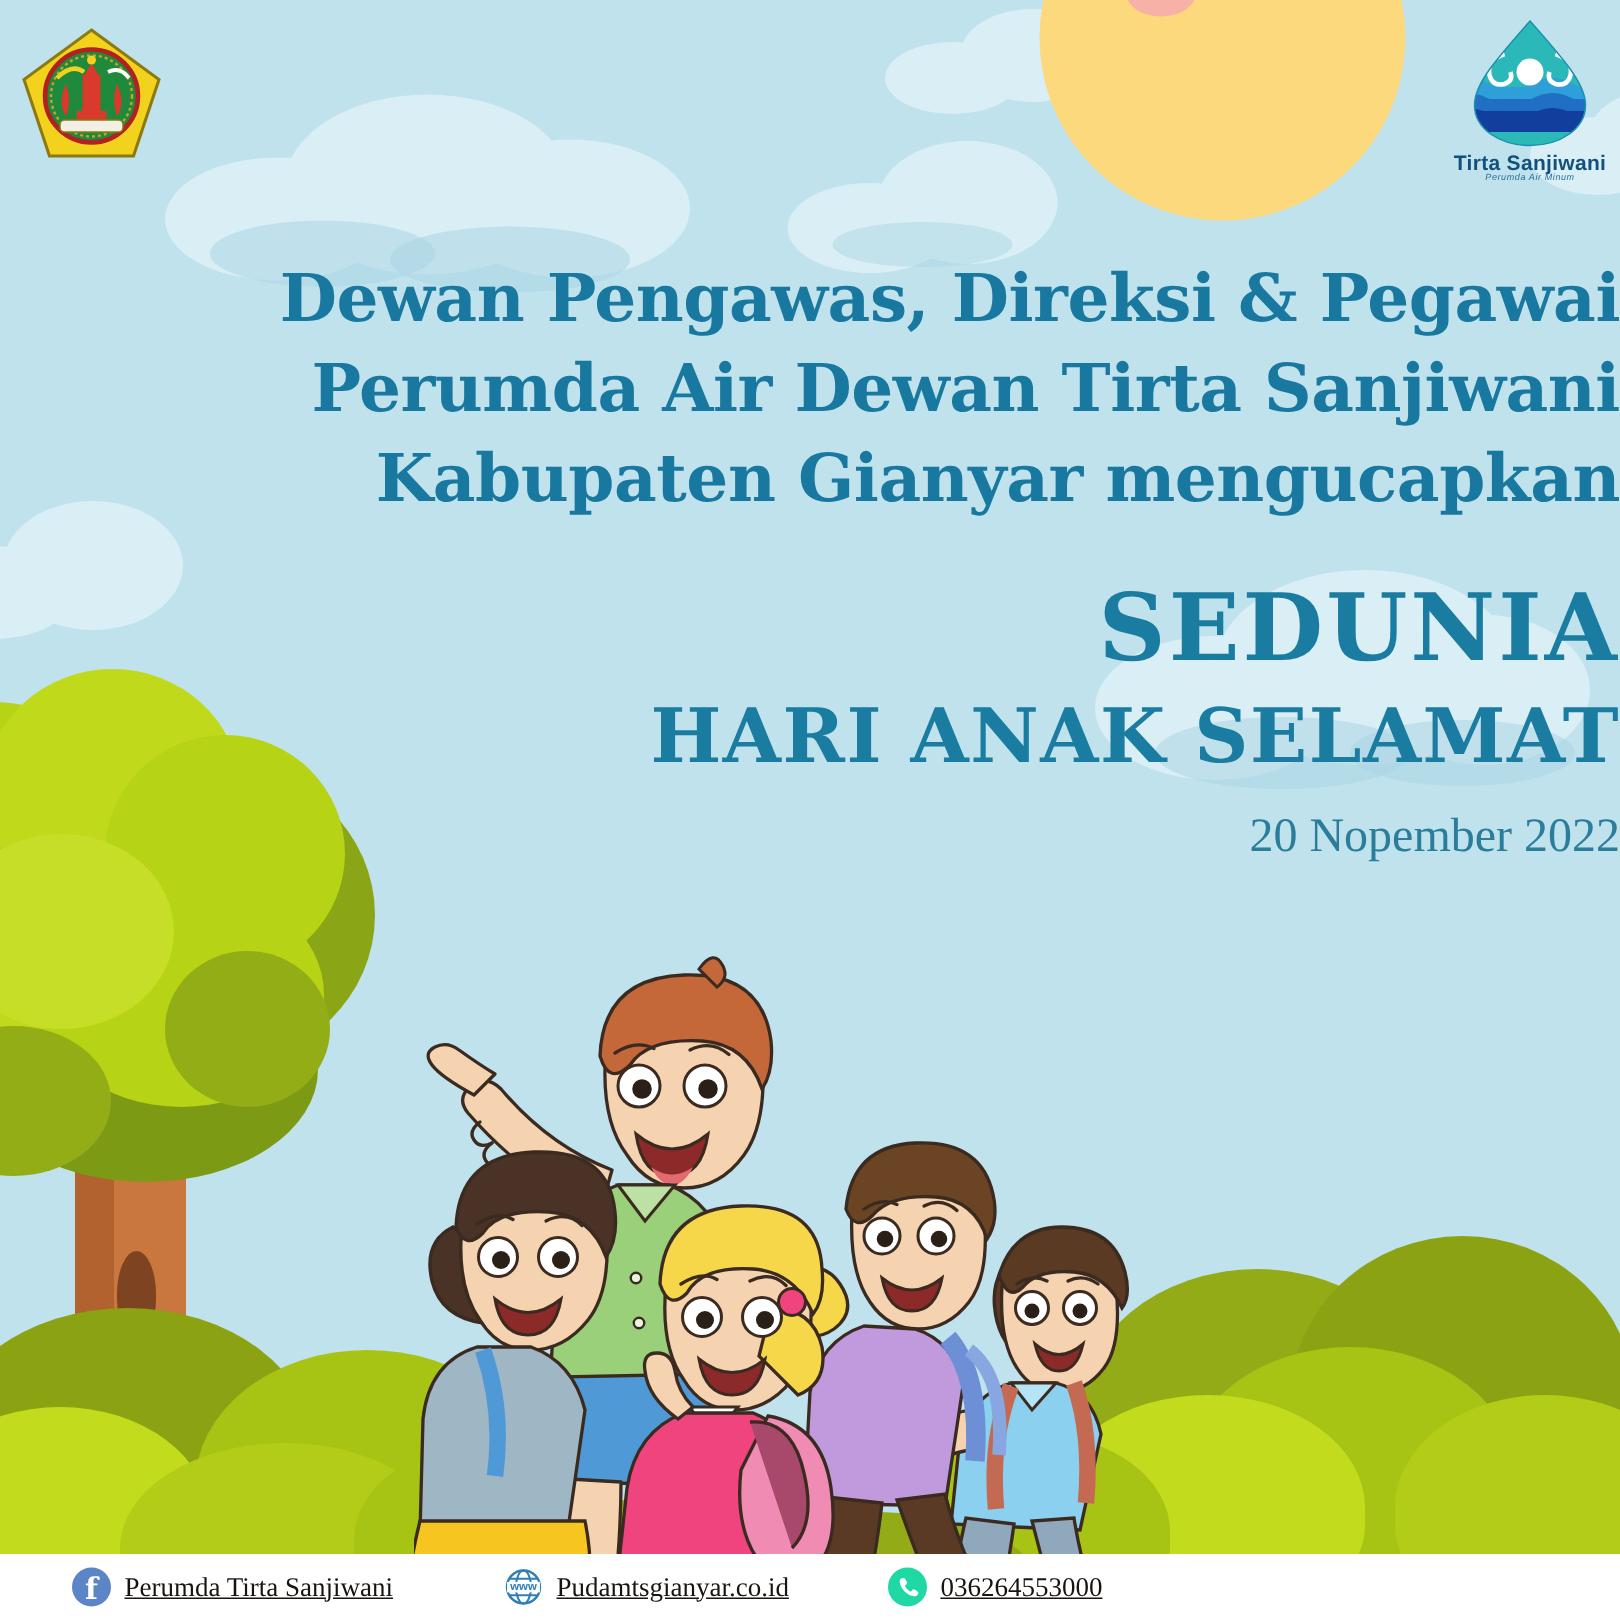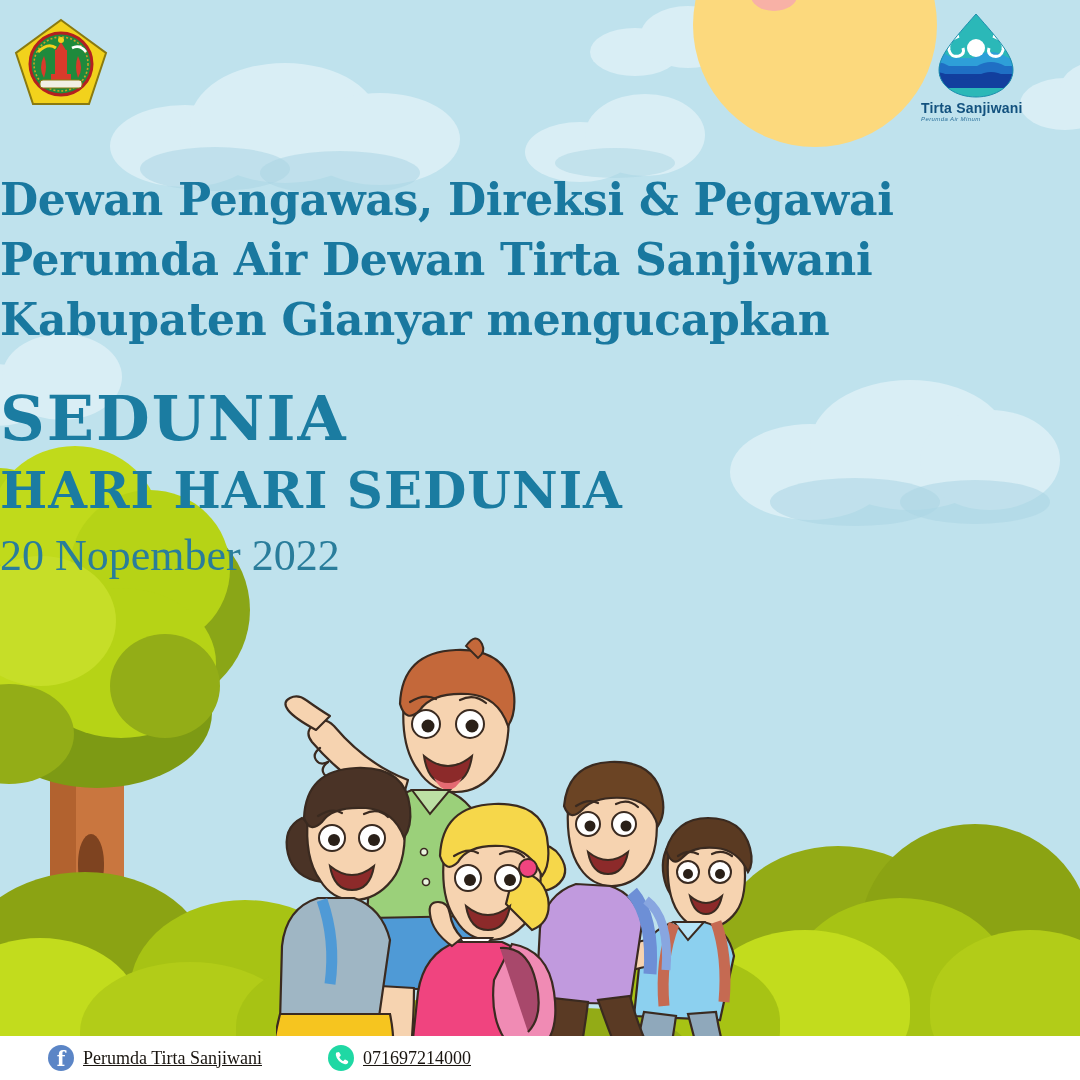--- a/index.html
+++ b/index.html
@@ -62,21 +62,21 @@
   
   .bush { position:absolute; border-radius:50% 50% 42% 42%; }
 
   
   #kids { position:absolute; left:276px; top:600px; width:520px; height:460px; }
   #kids svg { width:100%; height:100%; display:block; }
 
   
   #textblock {
     position:absolute; left:0; top:170px; width:1080px;
-    text-align:left; z-index:40;
+    text-align:right; z-index:40;
   }
   .hdr-line {
     font-family:"DejaVu Serif", serif;
     font-weight:bold;
     font-size:44px;
     line-height:60px;
     color:#19789f;
     letter-spacing:-0.3px;
   }
   #selamat {
@@ -91,29 +91,29 @@
   #anak {
     font-family:"DejaVu Serif", serif;
     font-weight:bold;
     font-size:50px;
     line-height:66px;
     color:#1b7ca1;
     letter-spacing:1px;
   }
   #tanggal {
     font-family:"Liberation Serif", serif;
-    font-size:44px;
+    font-size:32px;
     line-height:52px;
     color:#2a7d9b;
     margin-top:6px;
   }
 
   
   #emblem { position:absolute; left:14px; top:18px; width:94px; height:88px; z-index:45; }
-  #logo-tirta { position:absolute; left:921px; top:12px; width:110px; height:118px; z-index:45; }
+  #logo-tirta { position:absolute; left:965px; top:12px; width:110px; height:118px; z-index:45; text-align:center; }
   #logo-tirta .lname {
     font-family:"Liberation Sans", sans-serif;
     font-weight:bold; font-size:14px; color:#12517e; letter-spacing:.2px;
     margin-top:2px;
   }
   #logo-tirta .lsub {
     font-family:"Liberation Sans", sans-serif;
     font-size:6px; color:#2a6f9a; font-style:italic; letter-spacing:.4px;
   }
 
@@ -394,21 +394,21 @@
         <path class="sk" d="M212 536 q6 36 12 56 l26 -4 q-8 -32 -10 -52 z"></path>
       </g>
     </svg>
   </div>
 
   <div id="textblock">
     <div class="hdr-line">Dewan Pengawas, Direksi &amp; Pegawai</div>
     <div class="hdr-line">Perumda Air Dewan Tirta Sanjiwani</div>
     <div class="hdr-line">Kabupaten Gianyar mengucapkan</div>
     <div id="selamat">SEDUNIA</div>
-    <div id="anak">HARI HARI SEDUNIA</div>
+    <div id="anak">HARI ANAK SELAMAT</div>
     <div id="tanggal">20 Nopember 2022</div>
   </div>
 
   <div id="emblem">
     <svg viewBox="0 0 94 88" xmlns="http://www.w3.org/2000/svg">
       <polygon points="47,2 92,35 75,86 19,86 2,35" fill="#f2d21c" stroke="#8a7a10" stroke-width="2"></polygon>
       <circle cx="47" cy="46" r="31" fill="#1f8a3c" stroke="#b32020" stroke-width="3"></circle>
       <circle cx="47" cy="46" r="27" fill="none" stroke="#c9a227" stroke-width="1.6" stroke-dasharray="2 2"></circle>
       <path d="M47 24 l6 10 h-12 z" fill="#d93a2b"></path>
       <rect x="41" y="32" width="12" height="26" fill="#d93a2b"></rect>
@@ -450,25 +450,39 @@
   <div id="footer">
 
     <div class="fitem" id="f-fb">
       <div class="ic ic-fb">
           <span>f</span>
         </div>
       <div class="ftxt">Perumda Tirta Sanjiwani</div>
     </div>
 
 
+    <div class="fitem" id="f-web">
+      <div class="ic ic-web">
+        <svg viewBox="0 0 26 26" style="width:26px;height:26px;">
+          <circle cx="13" cy="13" r="11" fill="#ffffff" stroke="#2f7fb5" stroke-width="1.6"></circle>
+          <ellipse cx="13" cy="13" rx="5" ry="11" fill="none" stroke="#2f7fb5" stroke-width="1.4"></ellipse>
+          <line x1="2" y1="13" x2="24" y2="13" stroke="#2f7fb5" stroke-width="1.4"></line>
+          <line x1="3.6" y1="7.5" x2="22.4" y2="7.5" stroke="#2f7fb5" stroke-width="1.2"></line>
+          <line x1="3.6" y1="18.5" x2="22.4" y2="18.5" stroke="#2f7fb5" stroke-width="1.2"></line>
+          <rect x="2" y="9.6" width="22" height="7" fill="#ffffff" opacity="0.92"></rect>
+          <text x="13" y="15.3" font-family="Liberation Sans, sans-serif" font-size="7.6" font-weight="bold" fill="#2f7fb5" text-anchor="middle">www</text>
+        </svg>
+      </div>
+      <div class="ftxt">Pudamtsgianyar.co.id</div>
+    </div>
 
     <div class="fitem" id="f-tel">
       <div class="ic ic-tel">
         <svg viewBox="0 0 24 24">
             <path d="M6.6 3.6 q2 -1.4 3.2 .6 l1.6 2.8 q.8 1.4 -.6 2.4 l-1 .8 q-.6 .6 0 1.6 q1.6 2.8 4.4 4.4 q1 .6 1.6 0 l.8 -1 q1 -1.4 2.4 -.6 l2.8 1.6 q2 1.2 .6 3.2 q-1.6 2.2 -4.4 1.8 q-5 -.8 -9 -4.8 q-4 -4 -4.8 -9 q-.4 -2.8 1.8 -4.4 z" fill="#ffffff"></path>
           </svg>
       </div>
-      <div class="ftxt">071697214000</div>
+      <div class="ftxt">036264553000</div>
     </div>
 
   </div>
 
 </div>
 
 </body></html>

